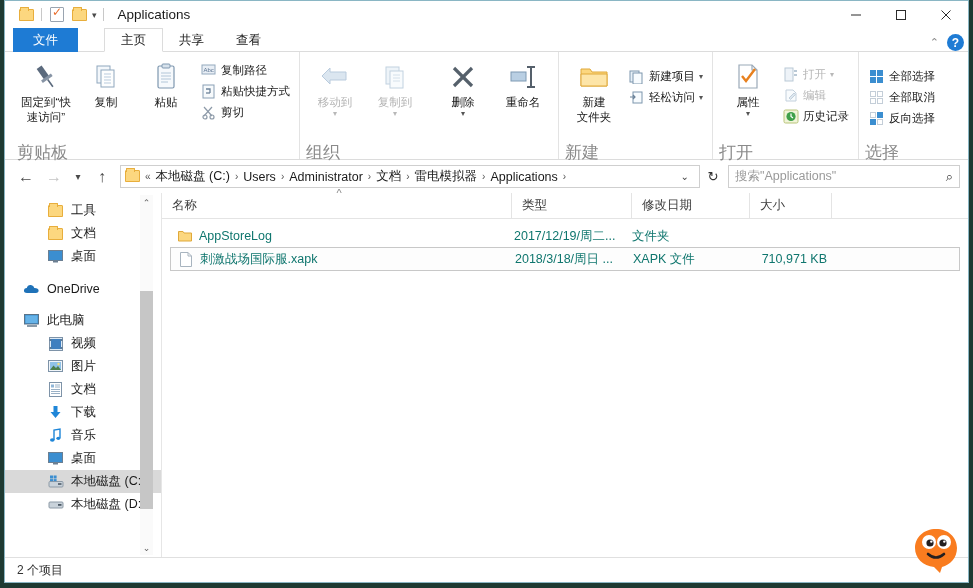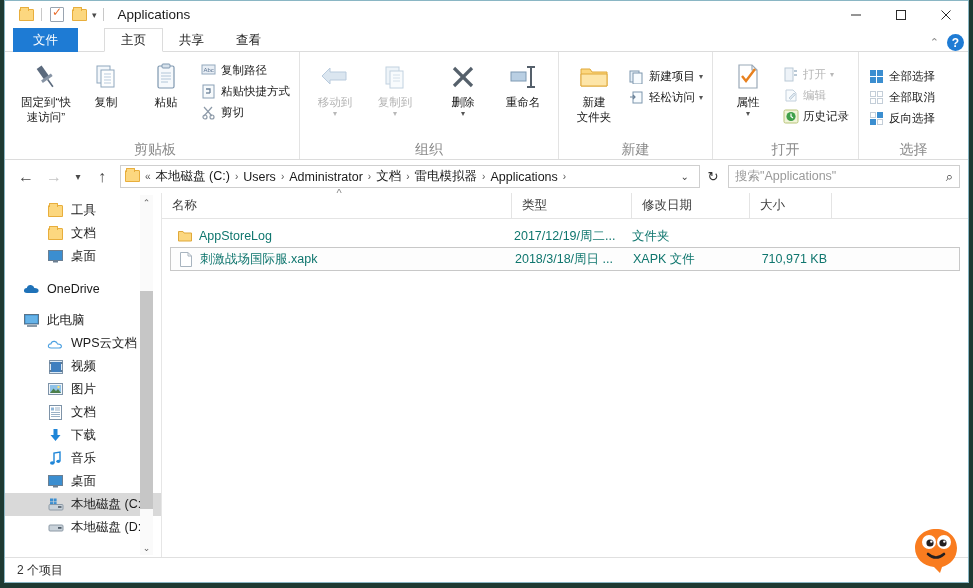--- a/index.html
+++ b/index.html
@@ -87,21 +87,21 @@
   .ribbon {
     height: 108px; min-height:108px;
     background:#ffffff; border-bottom:1px solid #dcdcdc;
     display:flex; align-items:stretch; position:relative;
     padding-left: 6px;
   }
   .rgroup { display:flex; flex-direction:column; position:relative; padding: 2px 6px 0 6px; }
   .rgroup + .rgroup { border-left:1px solid #e3e3e3; }
   .rgroup-body { flex:1; display:flex; align-items:flex-start; gap:2px; padding-top:4px; }
   .rgroup-label {
-    text-align:center; font-size:14px; color:#8a8a8a; padding-bottom:4px; height:18px;font-family:Liberation Mono, monospace;
+    font-size:17px; color:#8a8a8a; padding-bottom:4px; height:18px;font-family:Liberation Mono, monospace;
   }
   .bigbtn {
     width:58px; display:flex; flex-direction:column; align-items:center; gap:2px;
     padding: 2px 2px; text-align:center;
   }
   .bigbtn .lbl { font-size:11.5px; color:#1a1a1a; line-height:13px; }
   .bigbtn.dim .lbl { color:#b4b4b4; }
   .bigbtn .ico { height:34px; display:flex; align-items:center; justify-content:center; }
   .smallcol { display:flex; flex-direction:column; gap:1px; padding-top:2px; }
   .smallbtn { display:flex; align-items:center; gap:4px; height:20px; padding:0 3px; }
@@ -592,28 +592,20 @@
           <svg width="16" height="14" viewBox="0 0 16 14">
               <rect x="0.5" y="0.5" width="14" height="9.5" fill="#3b8ed0" stroke="#5a7388"></rect>
               <rect x="1.5" y="1.5" width="12" height="7.5" fill="#66b3e8"></rect>
               <rect x="3" y="11" width="10" height="2" fill="#8a9aa8"></rect>
             </svg>
         </span>
         <span>此电脑</span>
       </div>
       <div class="nav-item lvl2">
         <span class="nav-ico">
-          <svg width="17" height="12" viewBox="0 0 17 12">
-              <path d="M4 10 Q1 10 1.4 7.6 Q1.8 5.8 3.9 5.9 Q4.6 3 7.6 3.4 Q10 3.7 10.5 6 Q14.3 5.9 14.4 8.2 Q14.5 10 12 10 Z" fill="none" stroke="#4a9fe0" stroke-width="1.1"></path>
-            </svg>
-        </span>
-        <span>WPS云文档</span>
-      </div>
-      <div class="nav-item lvl2">
-        <span class="nav-ico">
           <svg width="14" height="14" viewBox="0 0 14 14">
               <rect x="0.5" y="0.5" width="13" height="13" fill="#dce9f5" stroke="#7e93a8"></rect>
               <rect x="2" y="2" width="10" height="10" fill="#3f7fbf"></rect>
               <rect x="0.5" y="2" width="2" height="2" fill="#5c7b96"></rect>
               <rect x="0.5" y="10" width="2" height="2" fill="#5c7b96"></rect>
               <rect x="11.5" y="2" width="2" height="2" fill="#5c7b96"></rect>
               <rect x="11.5" y="10" width="2" height="2" fill="#5c7b96"></rect>
             </svg>
         </span>
         <span>视频</span>

